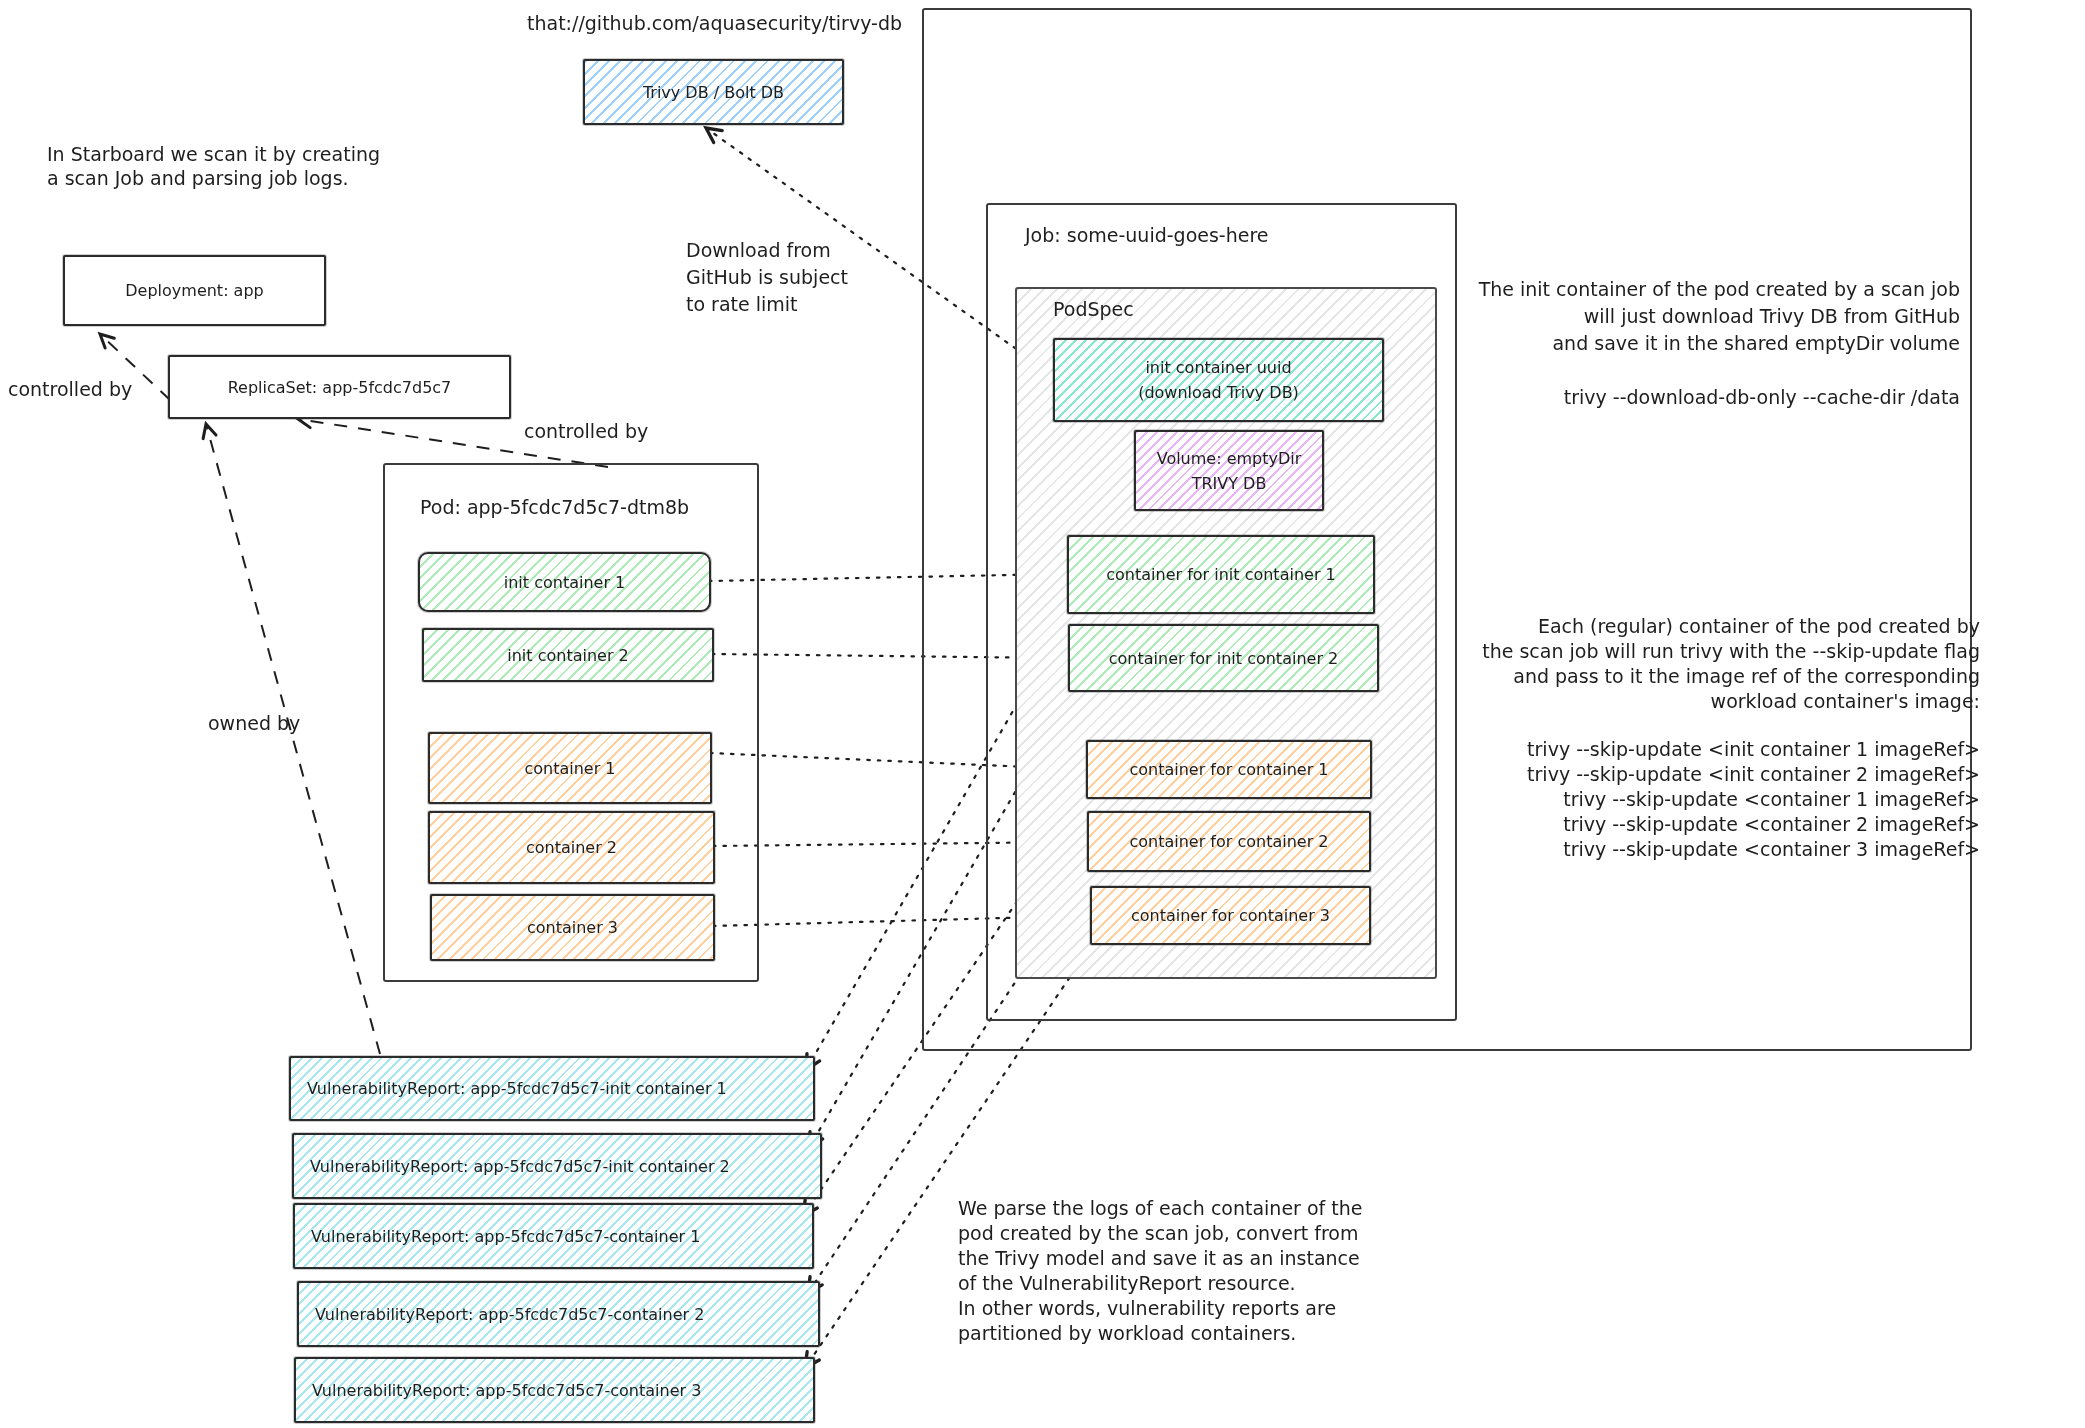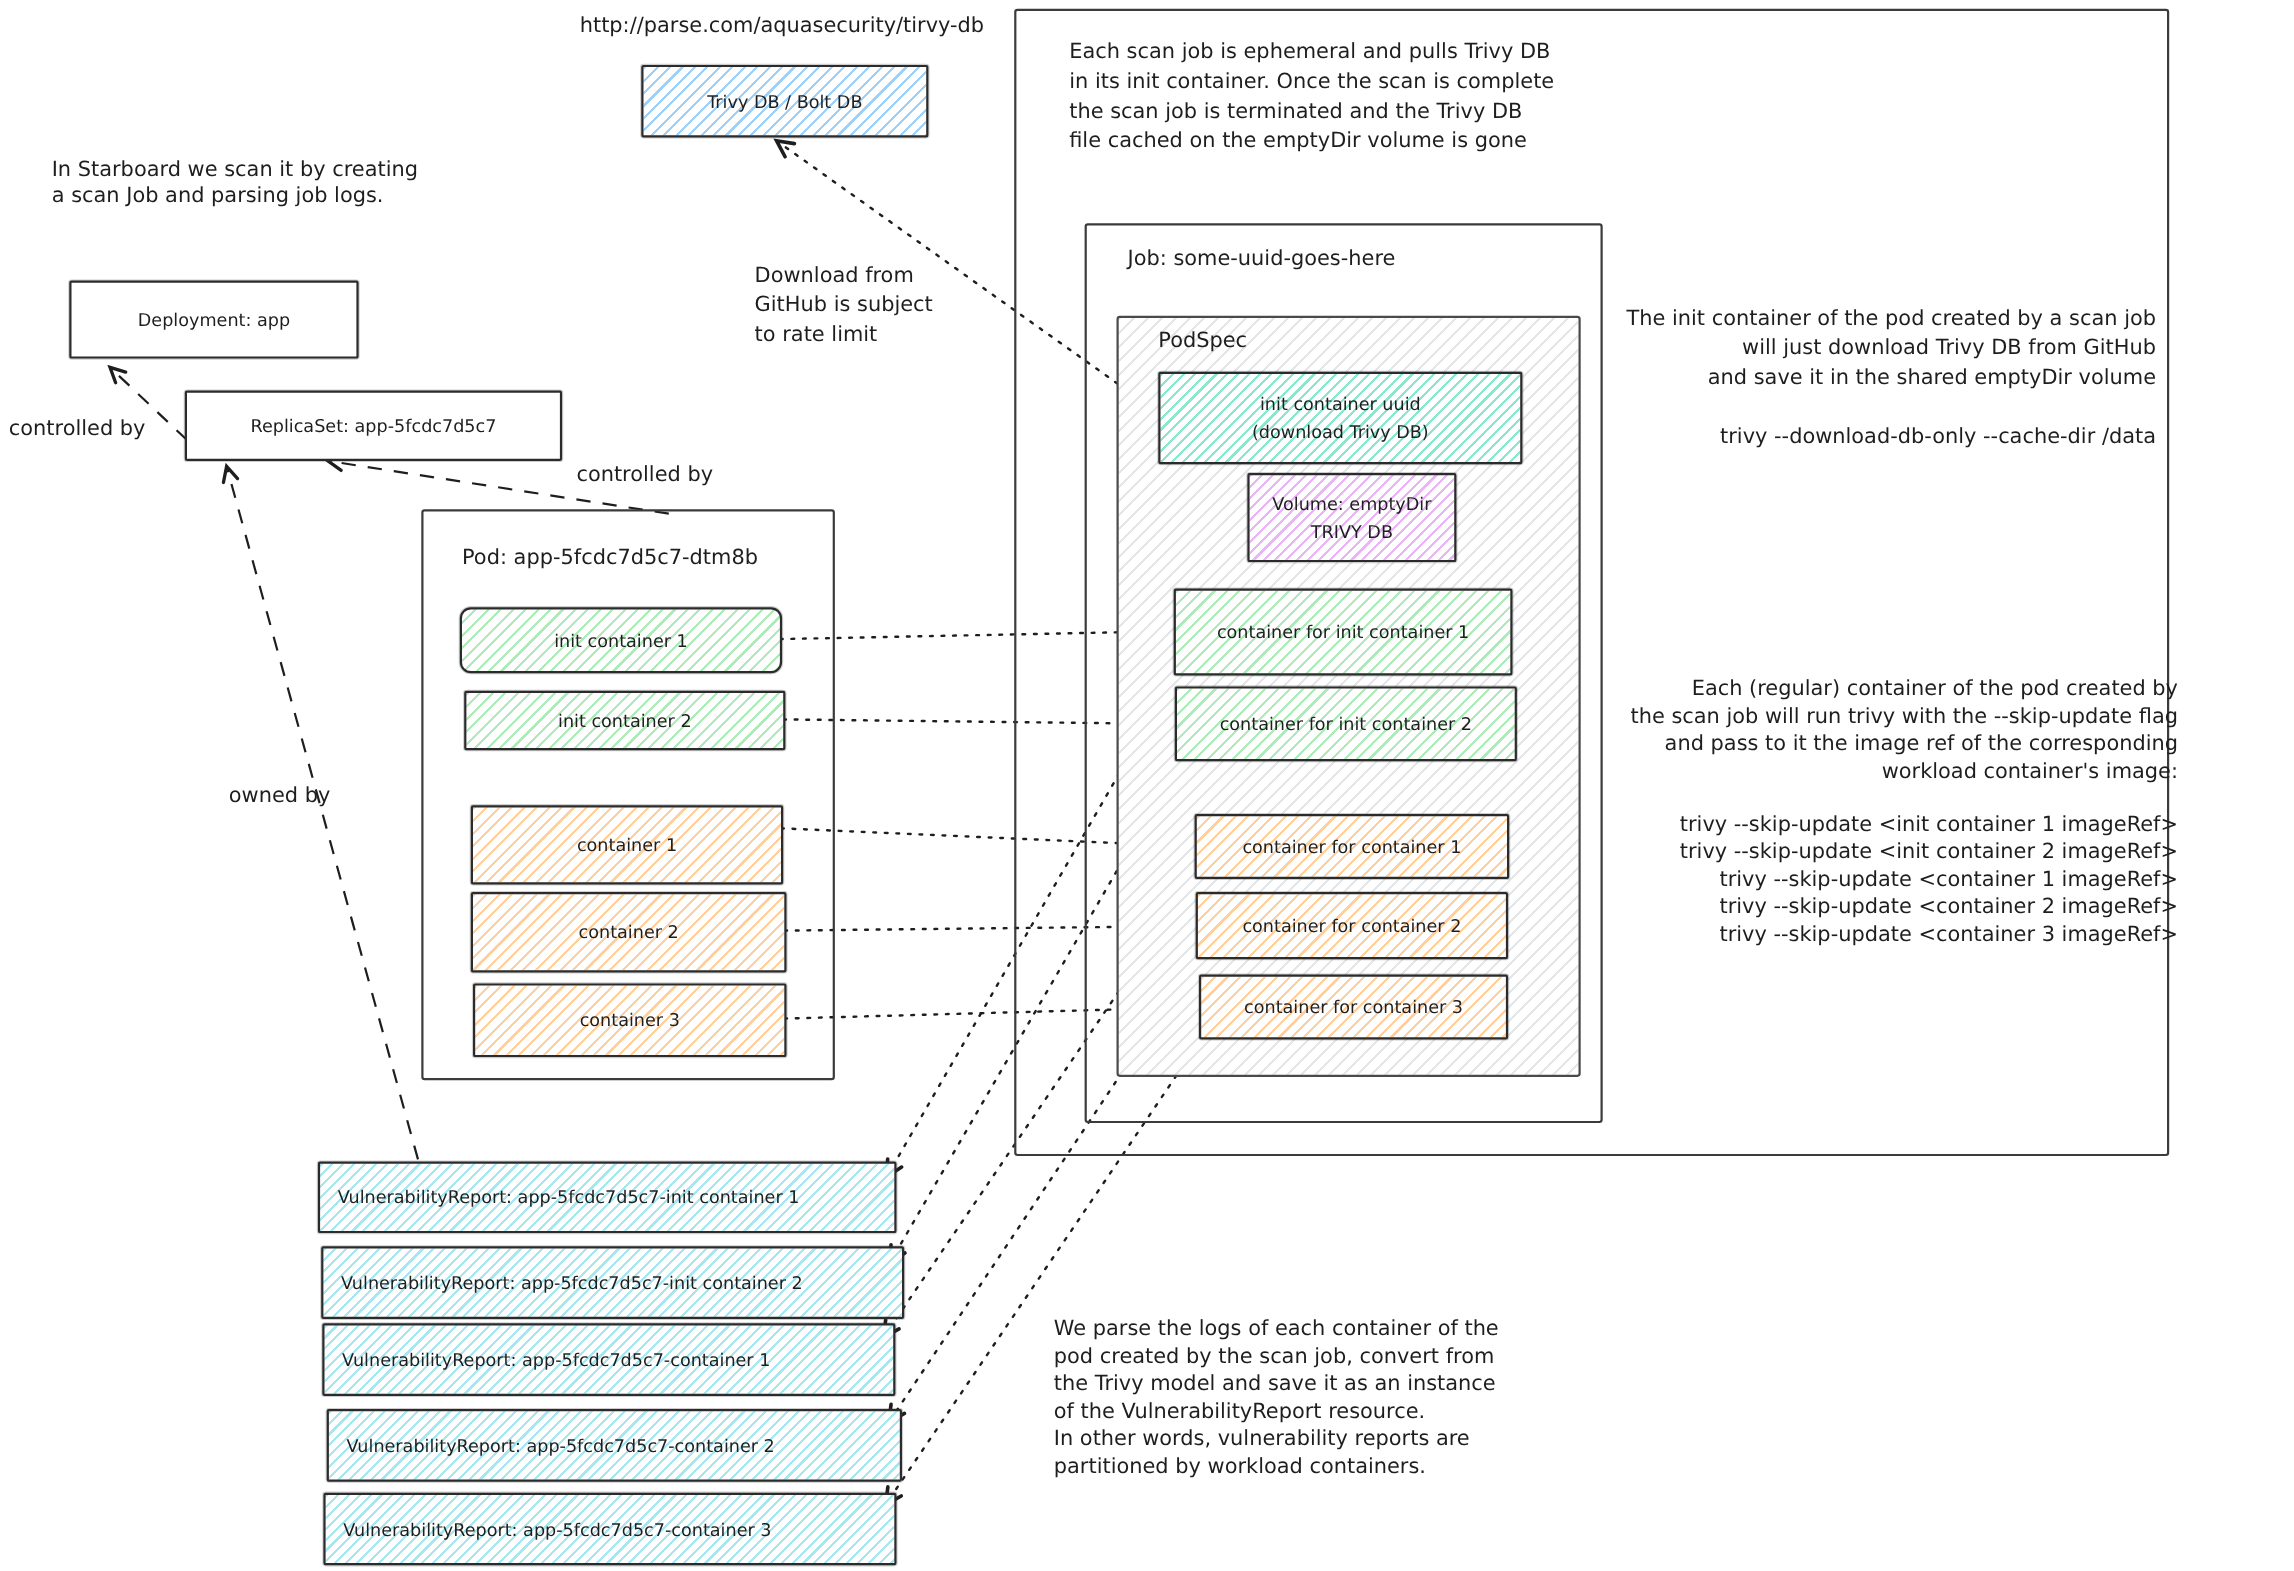--- a/index.html
+++ b/index.html
@@ -58,21 +58,21 @@
       <path d="M 1073 692 L 809 1148" marker-end="url(#arr)"></path>
       <path d="M 1088 797 L 803 1216" marker-end="url(#arr)"></path>
       <path d="M 1090 870 L 808 1293" marker-end="url(#arr)"></path>
       <path d="M 1093 943 L 805 1368" marker-end="url(#arr)"></path>
     </g>
   </svg>
 
   <div class="abs note" style="left:47px;top:142px;">In Starboard we scan it by creating
 a scan Job and parsing job logs.</div>
 
-  <div class="abs lbl" style="left:527px;top:12px;">http://parse.com/aquasecurity/tirvy-db</div>
+  <div class="abs lbl" style="left:527px;top:12px;">that://github.com/aquasecurity/tirvy-db</div>
   <div class="box hatch-blue" style="left:583px;top:59px;width:257px;height:62px;">
     <span class="inner">Trivy DB / Bolt DB</span>
   </div>
   <div class="abs note" style="left:686px;top:237px;line-height:27px;">Download from
 GitHub is subject
 to rate limit</div>
 
   <div class="box" style="left:63px;top:255px;width:259px;height:67px;">
     <span class="inner">Deployment: app</span>
   </div>
@@ -95,24 +95,20 @@
     <span class="inner">container 1</span>
   </div>
   <div class="box hatch-orange" style="left:428px;top:811px;width:283px;height:69px;">
     <span class="inner">container 2</span>
   </div>
   <div class="box hatch-orange" style="left:430px;top:894px;width:281px;height:63px;">
     <span class="inner">container 3</span>
   </div>
 
   <div class="frame" style="left:922px;top:8px;width:1046px;height:1039px;"></div>
-  <div class="abs note" style="left:972px;top:34px;line-height:27px;">Each scan job is ephemeral and pulls Trivy DB
-in its init container. Once the scan is complete
-the scan job is terminated and the Trivy DB
-file cached on the emptyDir volume is gone</div>
 
   <div class="frame" style="left:986px;top:203px;width:467px;height:814px;"></div>
   <div class="abs lbl" style="left:1025px;top:224px;">Job: some-uuid-goes-here</div>
   <div class="frame hatch-gray" style="left:1015px;top:287px;width:418px;height:688px;border-color:#4a4a4a;"></div>
   <div class="abs lbl" style="left:1053px;top:298px;">PodSpec</div>
 
   <div class="box hatch-purple" style="left:1134px;top:430px;width:186px;height:77px;">
     <span class="inner">Volume: emptyDir
 TRIVY DB</span>
   </div>

